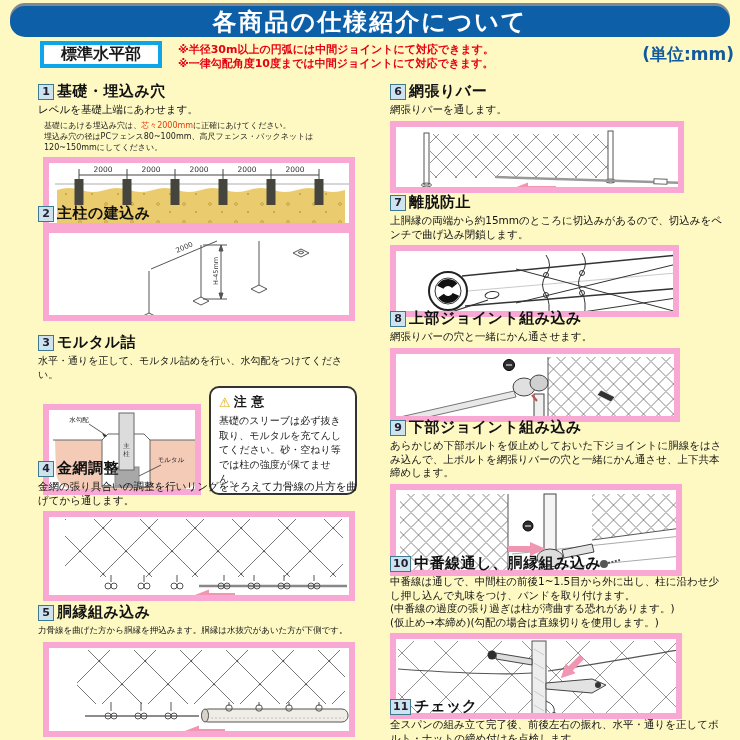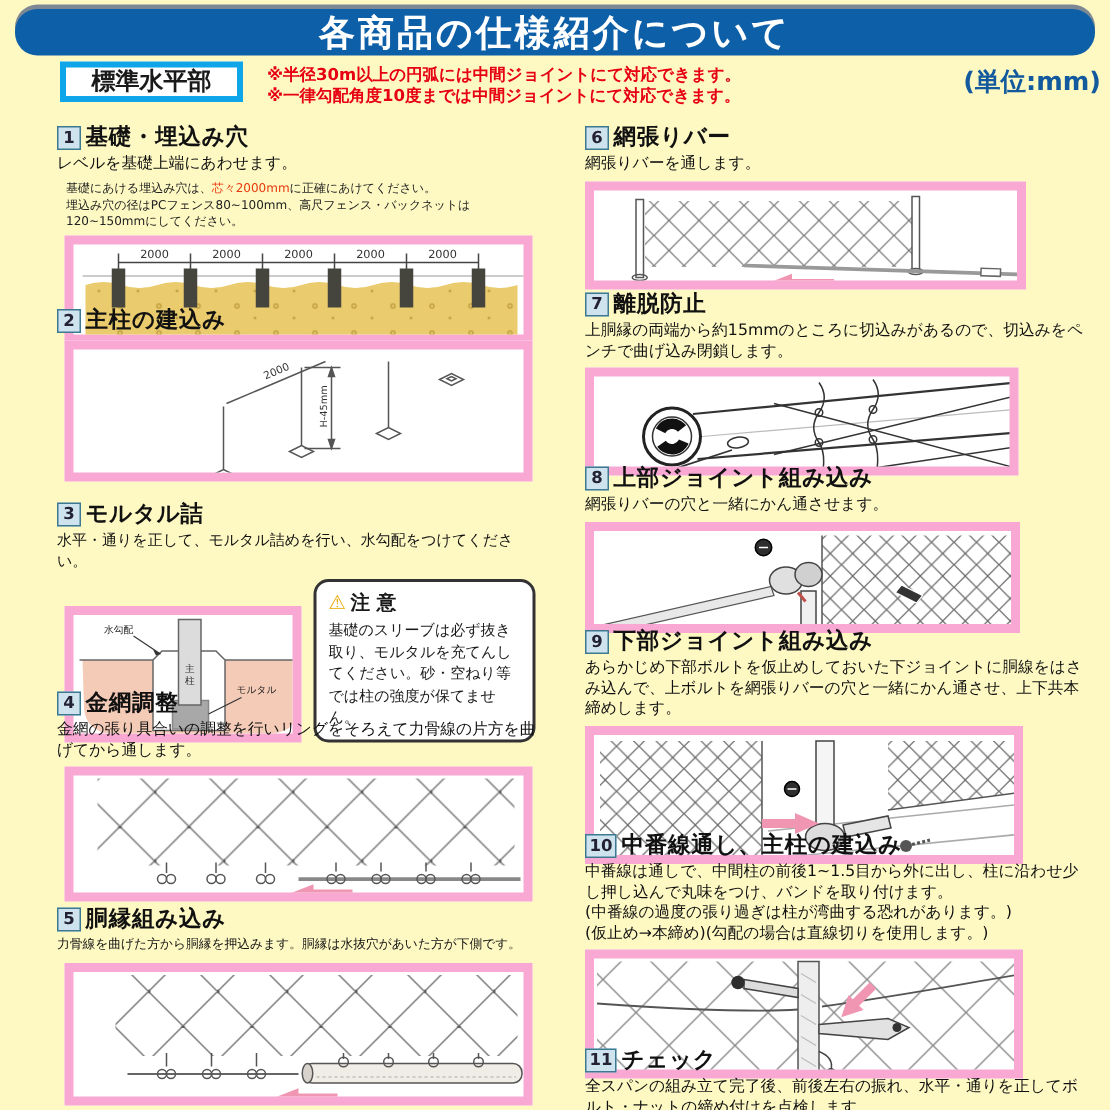--- a/index.html
+++ b/index.html
@@ -363,21 +363,21 @@
         <circle cx="208" cy="74" r="4" fill="#555"></circle>
         <line x1="212" y1="73" x2="224" y2="70" stroke="#555" stroke-width="2" stroke-dasharray="2,1.5"></line>
         <path d="M112 56 H134 V52 L150 59 L134 66 V62 H112 Z" fill="#f096b2"></path>
       </svg>
     </div>
   </section>
 
   <section class="step" style="left:390px;top:554px;width:332px">
     <div class="step-h">
       <span class="nbox">10</span>
-      <span class="stitle">中番線通し、主柱の建込み</span>
+      <span class="stitle">中番線通し、胴縁組み込み</span>
     </div>
     <div class="sdesc">中番線は通しで、中間柱の前後1~1.5目から外に出し、柱に沿わせ少し押し込んで丸味をつけ、バンドを取り付けます。</div>
     <div class="sdesc">(中番線の過度の張り過ぎは柱が湾曲する恐れがあります。)</div>
     <div class="sdesc">(仮止め→本締め)(勾配の場合は直線切りを使用します。)</div>
     <div class="dia" style="width:292px;height:86px">
       <svg width="290" height="84" viewBox="0 0 290 84">
         <defs>
           <pattern id="m10" width="44" height="44" patternUnits="userSpaceOnUse" patternTransform="translate(6,-8)">
             <path d="M0 22 L22 0 L44 22 L22 44 Z" fill="none" stroke="#888" stroke-width="0.9"></path>
           </pattern>

